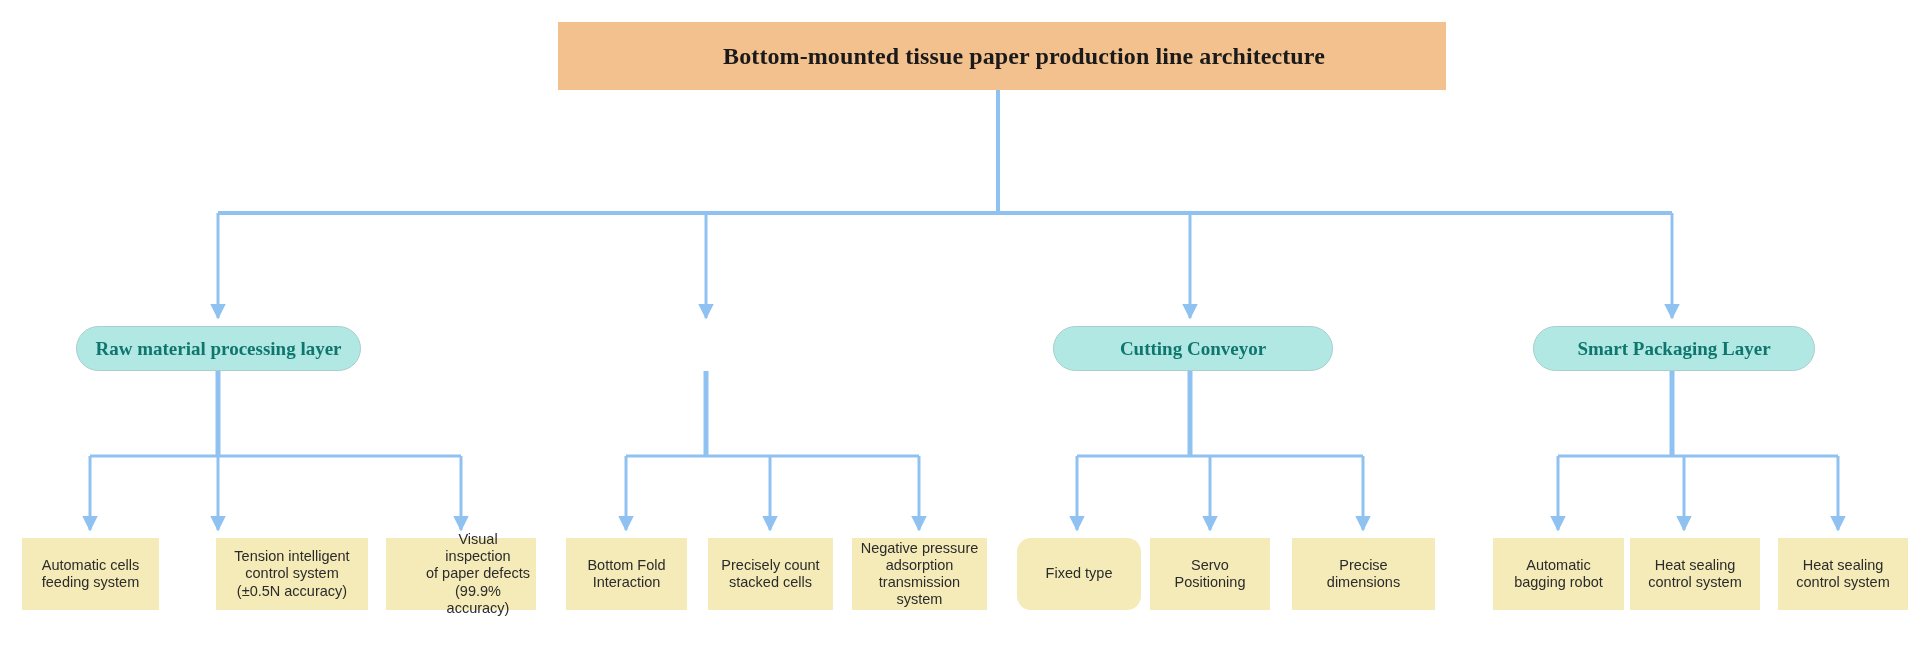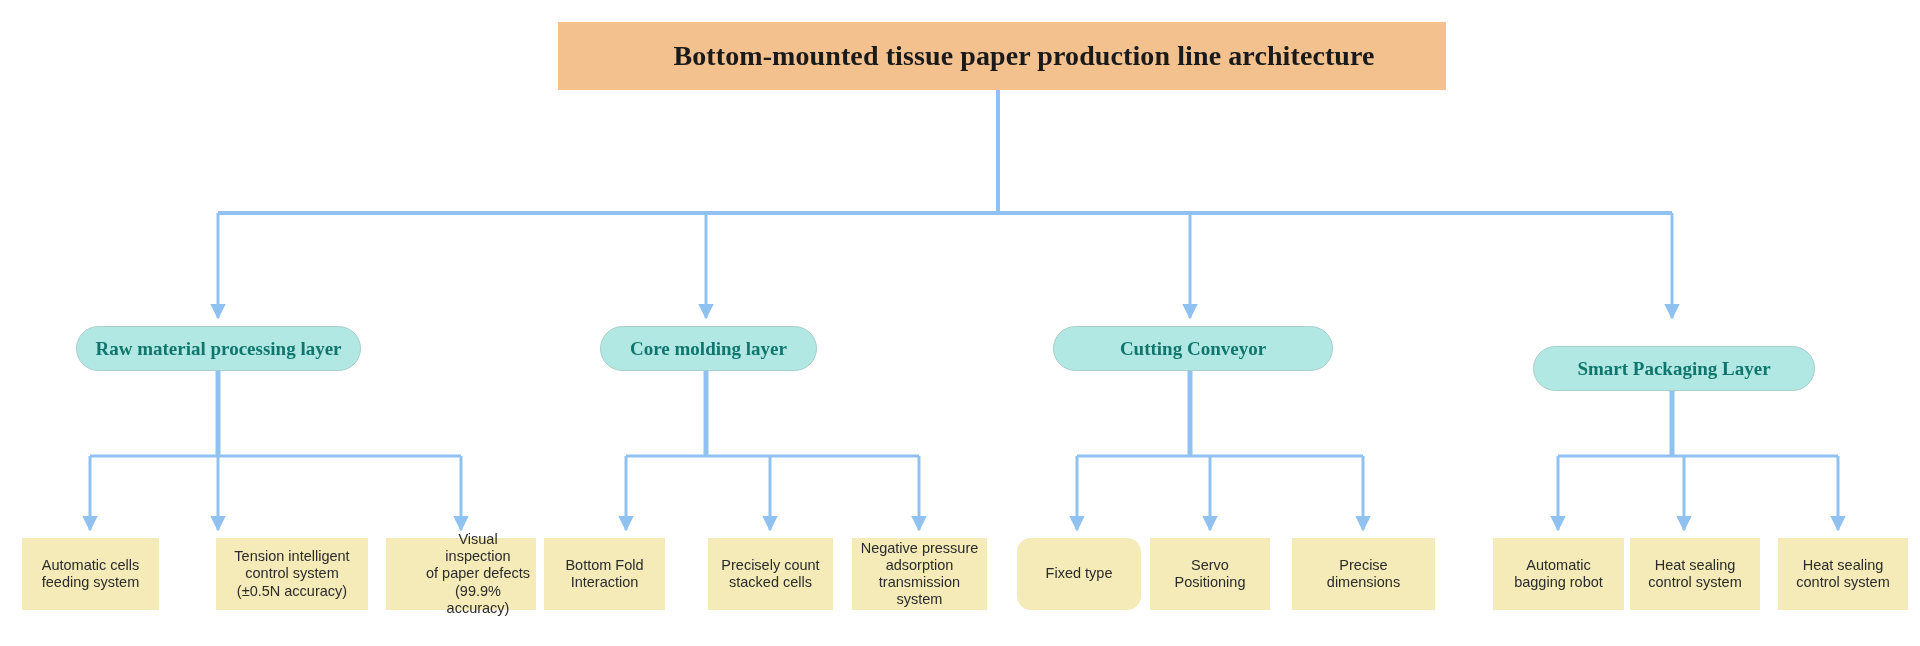--- a/index.html
+++ b/index.html
@@ -33,21 +33,21 @@
     height: 68px;
     background: #F3C18E;
     display: flex;
     align-items: center;
     justify-content: center;
     box-sizing: border-box;
   }
   .root-title {
     font-family: "Liberation Serif", serif;
     font-weight: bold;
-    font-size: 28px;
+    font-size: 24px;
     color: #1a1a1a;
     letter-spacing: 0.1px;
     white-space: nowrap;
     margin-left: 44px;
   }
 
   
   .pill {
     position: absolute;
     top: 326px;
@@ -136,46 +136,43 @@
     <path d="M 1838 456 L 1838 530" stroke="#8FC2F0" stroke-width="3" fill="none" marker-end="url(#arrow)"></path>
   </svg>
 
   <div class="root-box">
     <div class="root-title">Bottom-mounted tissue paper production line architecture</div>
   </div>
 
   <div class="pill" style="left:76px; width:285px;">
     <div class="pill-label">Raw material processing layer</div>
   </div>
-  <div class="pill" style="left:600px; width:217px;">
-    <div class="pill-label">Core molding layer</div>
-  </div>
   <div class="pill" style="left:1053px; width:280px;">
     <div class="pill-label">Cutting Conveyor</div>
   </div>
-  <div class="pill" style="left:1533px; width:282px;margin-top:20px;">
+  <div class="pill" style="left:1533px; width:282px;">
     <div class="pill-label">Smart Packaging Layer</div>
   </div>
 
   <div class="leaf" style="left:22px; width:137px;">
     <div class="leaf-label">Automatic cells
 feeding system</div>
   </div>
   <div class="leaf" style="left:196px; width:152px;margin-left:20px;">
     <div class="leaf-label">Tension intelligent
 control system
 (±0.5N accuracy)</div>
   </div>
   <div class="leaf" style="left:386px; width:150px;padding-left:40px;">
     <div class="leaf-label">Visual inspection
 of paper defects
 (99.9% accuracy)</div>
   </div>
 
-  <div class="leaf" style="left:544px; width:121px;">
+  <div class="leaf" style="left:566px; width:121px;">
     <div class="leaf-label">Bottom Fold
 Interaction</div>
   </div>
   <div class="leaf" style="left:708px; width:125px;justify-content:center;">
     <div class="leaf-label">Precisely count
 stacked cells</div>
   </div>
   <div class="leaf" style="left:852px; width:135px;">
     <div class="leaf-label">Negative pressure
 adsorption

